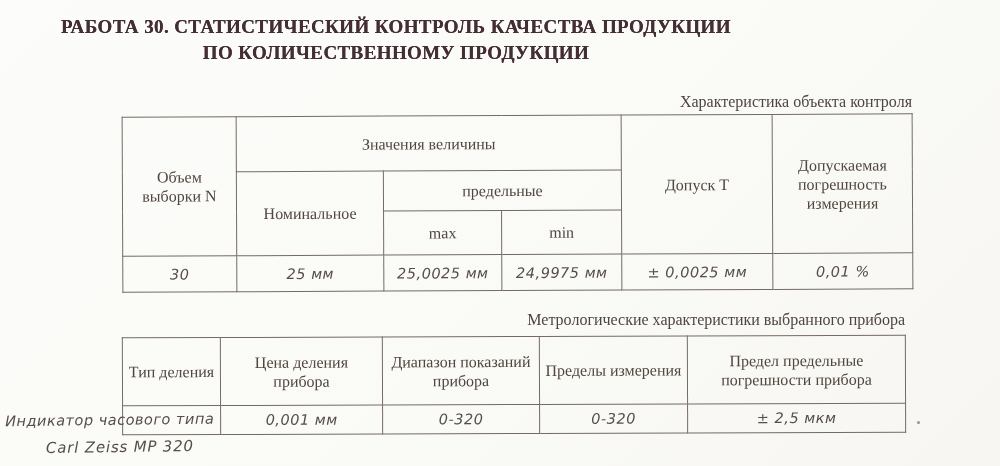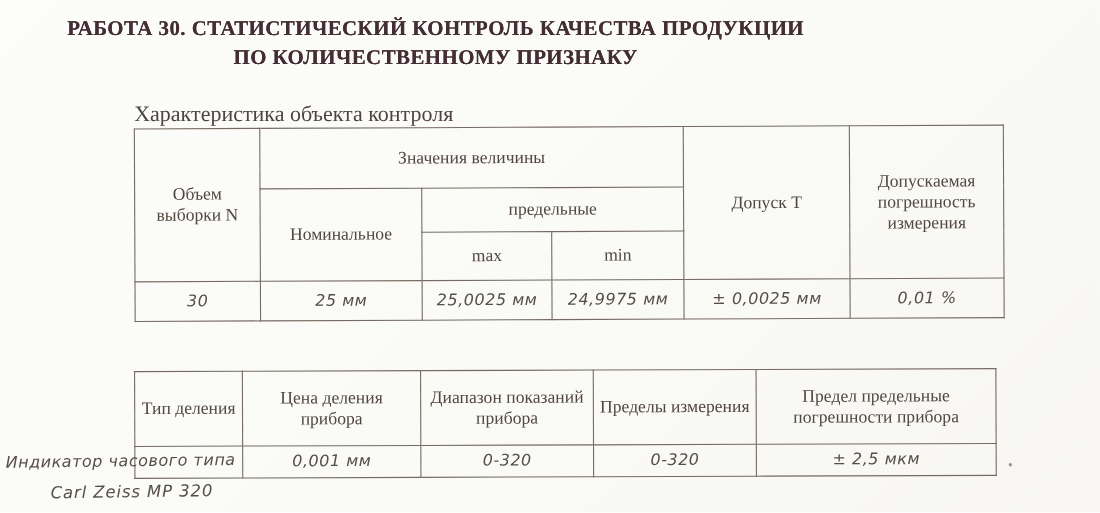--- a/index.html
+++ b/index.html
@@ -24,22 +24,22 @@
     text-align: center;
     font-weight: bold;
     font-size: 19px;
     line-height: 26px;
     letter-spacing: 0.4px;
     color: #442e35;
     text-shadow: 0 0 0.6px #442e35;
   }
   .tbl-caption {
     position: absolute;
-    text-align: left;
-    font-size: 20px;
+    text-align: right;
+    font-size: 16px;
     color: #4f4540;
   }
   .cap1 { top: 93px;  left: 122px; width: 790px; }
   .cap2 { top: 311px; left: 122px; width: 783px; }
 
   table.grid {
     position: absolute;
     border-collapse: collapse;
     table-layout: fixed;
   }
@@ -95,21 +95,21 @@
     background: #9b9289;
   }
 </style>
 </head>
 <body>
 
 <div class="doc">
 
   <div class="doc-title">
     <div>РАБОТА 30. СТАТИСТИЧЕСКИЙ КОНТРОЛЬ КАЧЕСТВА ПРОДУКЦИИ</div>
-    <div>ПО КОЛИЧЕСТВЕННОМУ ПРИЗНАКУ</div>
+    <div>ПО КОЛИЧЕСТВЕННОМУ ПРОДУКЦИИ</div>
   </div>
 
   <div class="tbl-caption cap1">Характеристика объекта контроля</div>
 
   <table class="grid t1">
     <colgroup>
       <col style="width:114px">
         <col style="width:147px">
         <col style="width:118px">
       <col style="width:120px">
@@ -135,20 +135,21 @@
       <td><span class="hw">30</span></td>
       <td><span class="hw">25 мм</span></td>
       <td><span class="hw">25,0025 мм</span></td>
       <td><span class="hw">24,9975 мм</span></td>
       <td><span class="hw">± 0,0025 мм</span></td>
       <td><span class="hw">0,01 %</span></td>
     </tr>
   </tbody>
     </table>
 
+  <div class="tbl-caption cap2">Метрологические характеристики выбранного прибора</div>
 
   <table class="grid t2">
     <colgroup>
       <col style="width:98px">
         <col style="width:162px">
         <col style="width:157px">
       <col style="width:148px">
         <col style="width:218px">
     </colgroup>
     <tbody>

